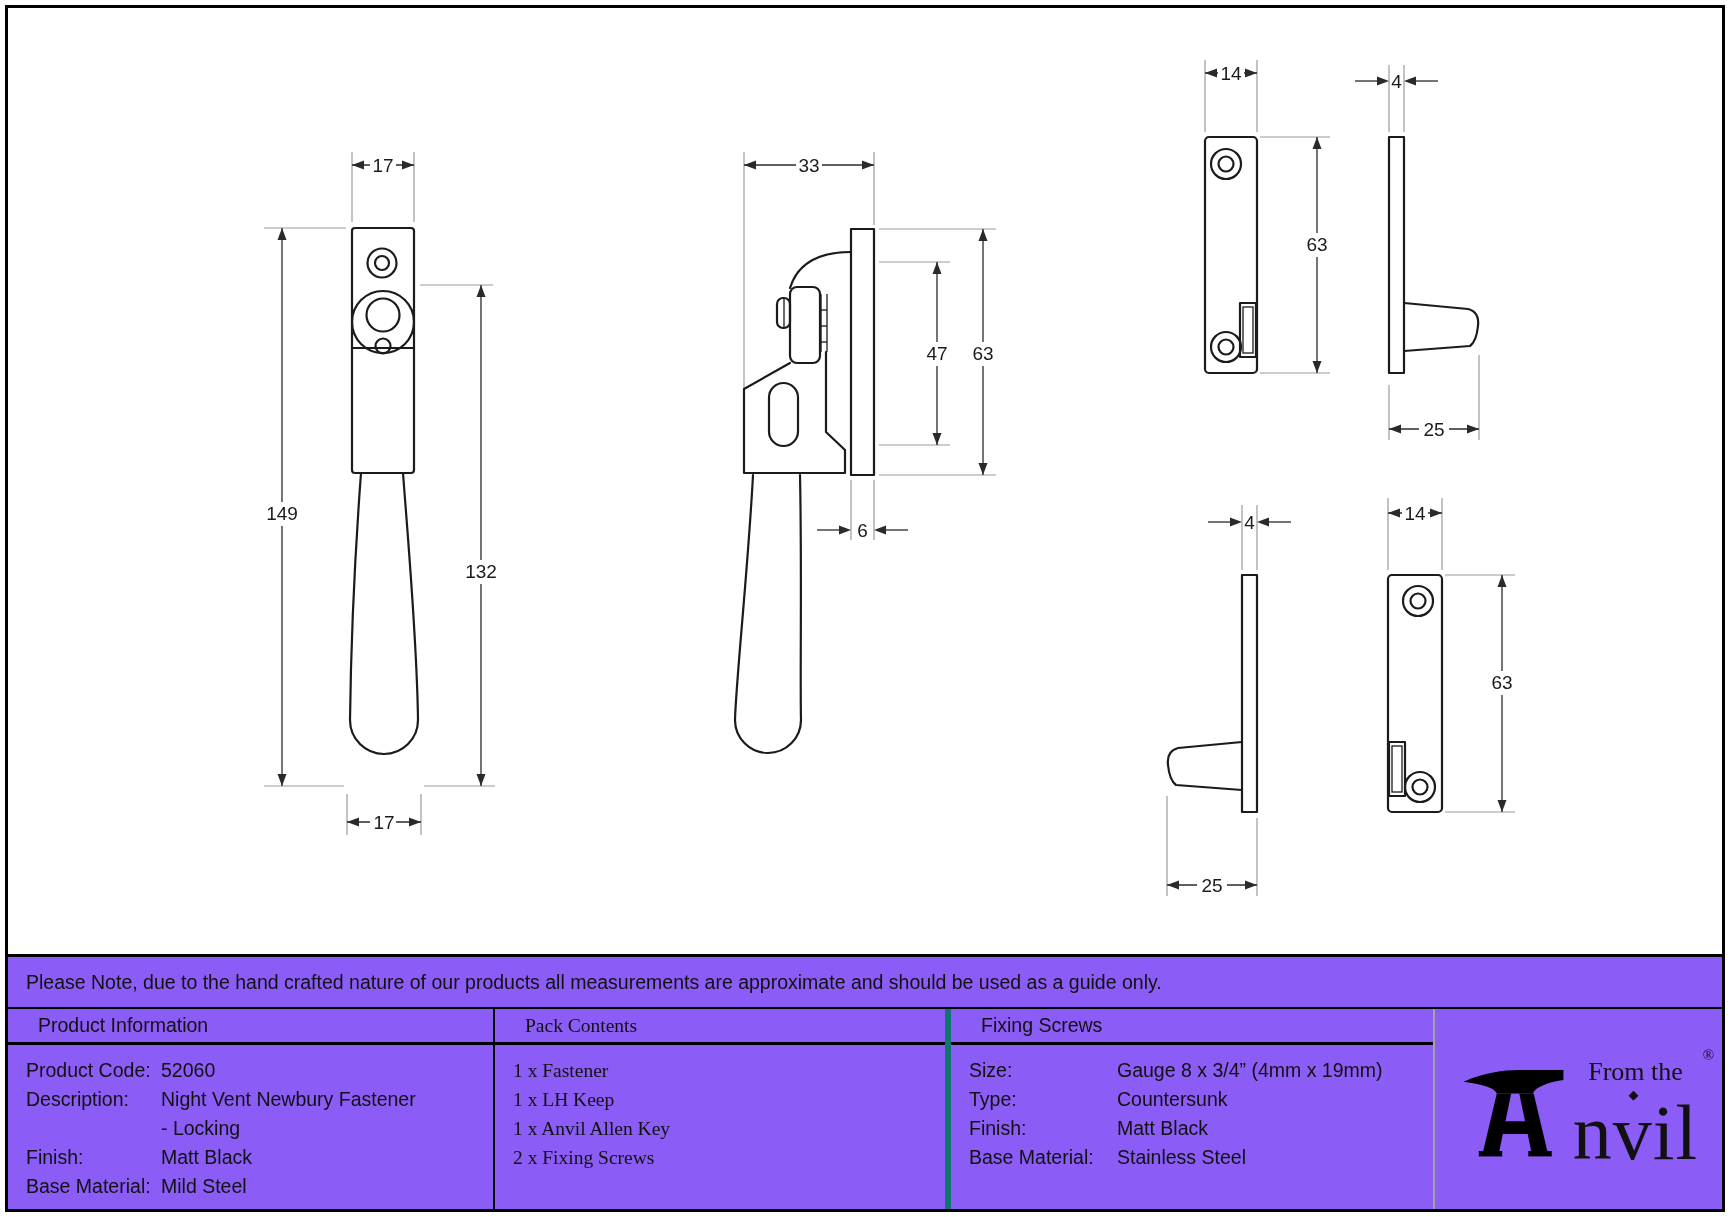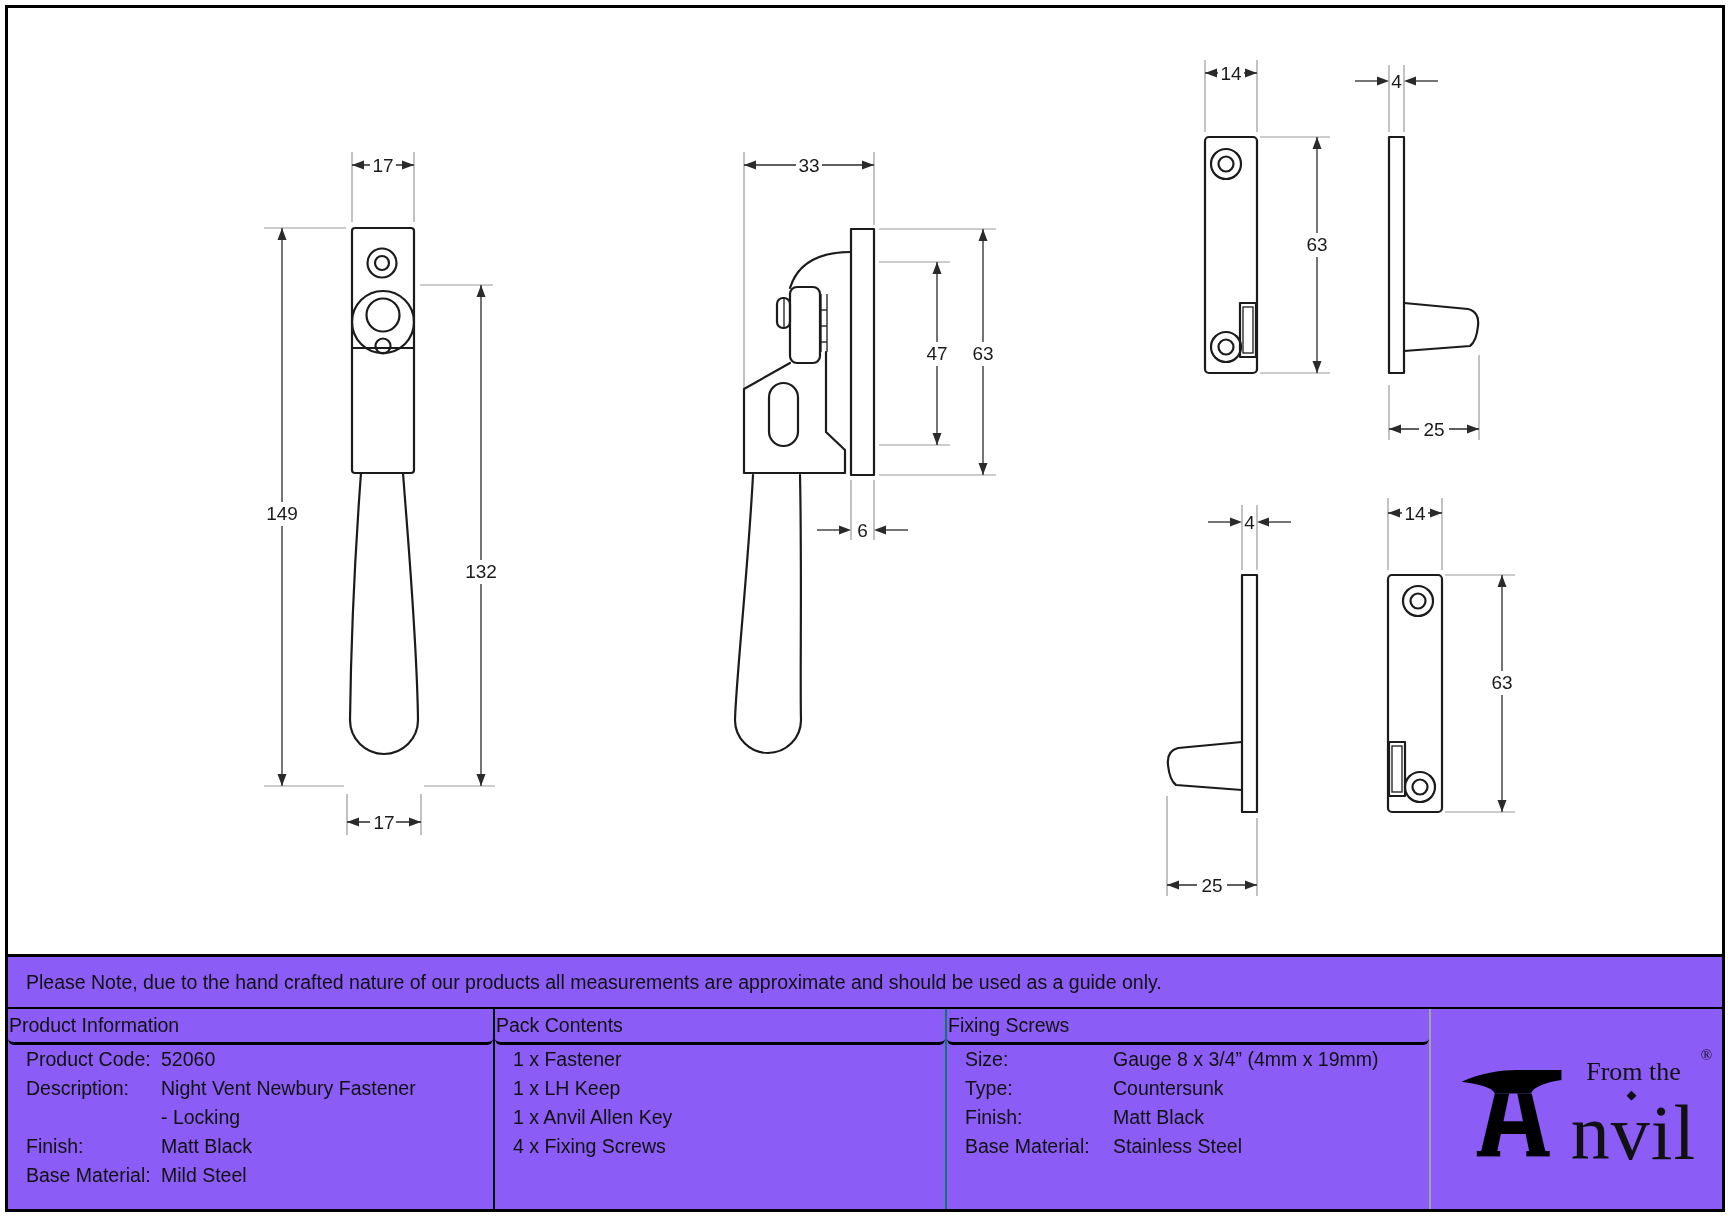--- a/index.html
+++ b/index.html
@@ -16,25 +16,25 @@
   .ah{fill:#2a2a2a;stroke:none;}
   .lb{fill:#ffffff;stroke:none;}
   text.dt{font-family:"Liberation Sans",sans-serif;font-size:19px;fill:#1b1b1b;text-anchor:middle;}
 
   
   .bottom{position:absolute;left:0;right:0;bottom:0;top:946px;border-top:3px solid #000;display:flex;flex-direction:column;background:#8b5cf6;}
   .note-row{height:50px;flex:0 0 50px;border-bottom:2px solid #000;display:flex;align-items:center;padding-left:18px;font-size:19.5px;}
   .tbl{flex:1;display:flex;min-height:0;}
   .col{display:flex;flex-direction:column;min-width:0;}
   .c1{width:485px;border-right:2px solid #000;}
-  .c2{width:450px;border-right:2px solid #0f766e;}
+  .c2{width:450px;border-right:6px solid #0f766e;font-family:Liberation Serif, serif;}
   .c3{width:482px;border-right:2px solid #a3a3a3;}
   .c4{flex:1;display:flex;align-items:center;justify-content:center;}
-  .col-h{height:33px;flex:0 0 33px;border-bottom:3px solid #000;display:flex;align-items:center;padding-left:1px;font-size:19.5px;border-radius:6px;}
-  .col-b{flex:1;padding:0 8px 0 18px;font-size:19.5px;line-height:29px;}
+  .col-h{height:33px;flex:0 0 33px;border-bottom:3px solid #000;display:flex;align-items:center;padding-left:30px;font-size:19.5px;}
+  .col-b{flex:1;padding:11px 8px 0 18px;font-size:19.5px;line-height:29px;}
   .kv{display:flex;}
   .k{flex:0 0 135px;}
   .c3 .k{flex:0 0 148px;}
 
   
   .logo{position:relative;display:flex;align-items:flex-end;}
   .logo-right{display:flex;flex-direction:column;margin-left:6px;}
   .logo-tagline{font-family:"Liberation Serif",serif;font-size:26px;white-space:nowrap;display:flex;align-items:center;flex-direction:column;}
   .logo-diamond{font-size:13px;margin-left:10px;margin-right:14px;}
   .logo-reg{font-family:"Liberation Serif",serif;font-size:15px;position:absolute;top:-10px;right:-16px;}
@@ -277,21 +277,21 @@
               </div>
           </div>
         </div>
 
         <div class="col c2">
           <div class="col-h">Pack Contents</div>
           <div class="col-b">
             <div>1 x Fastener</div>
             <div>1 x LH Keep</div>
             <div>1 x Anvil Allen Key</div>
-            <div>4 x Fixing Screws</div>
+            <div>2 x Fixing Screws</div>
           </div>
         </div>
 
         <div class="col c3">
           <div class="col-h">Fixing Screws</div>
           <div class="col-b">
             <div class="kv">
                 <span class="k">Size:</span>
                 <span class="v">Gauge 8 x 3/4” (4mm x 19mm)</span>
               </div>

